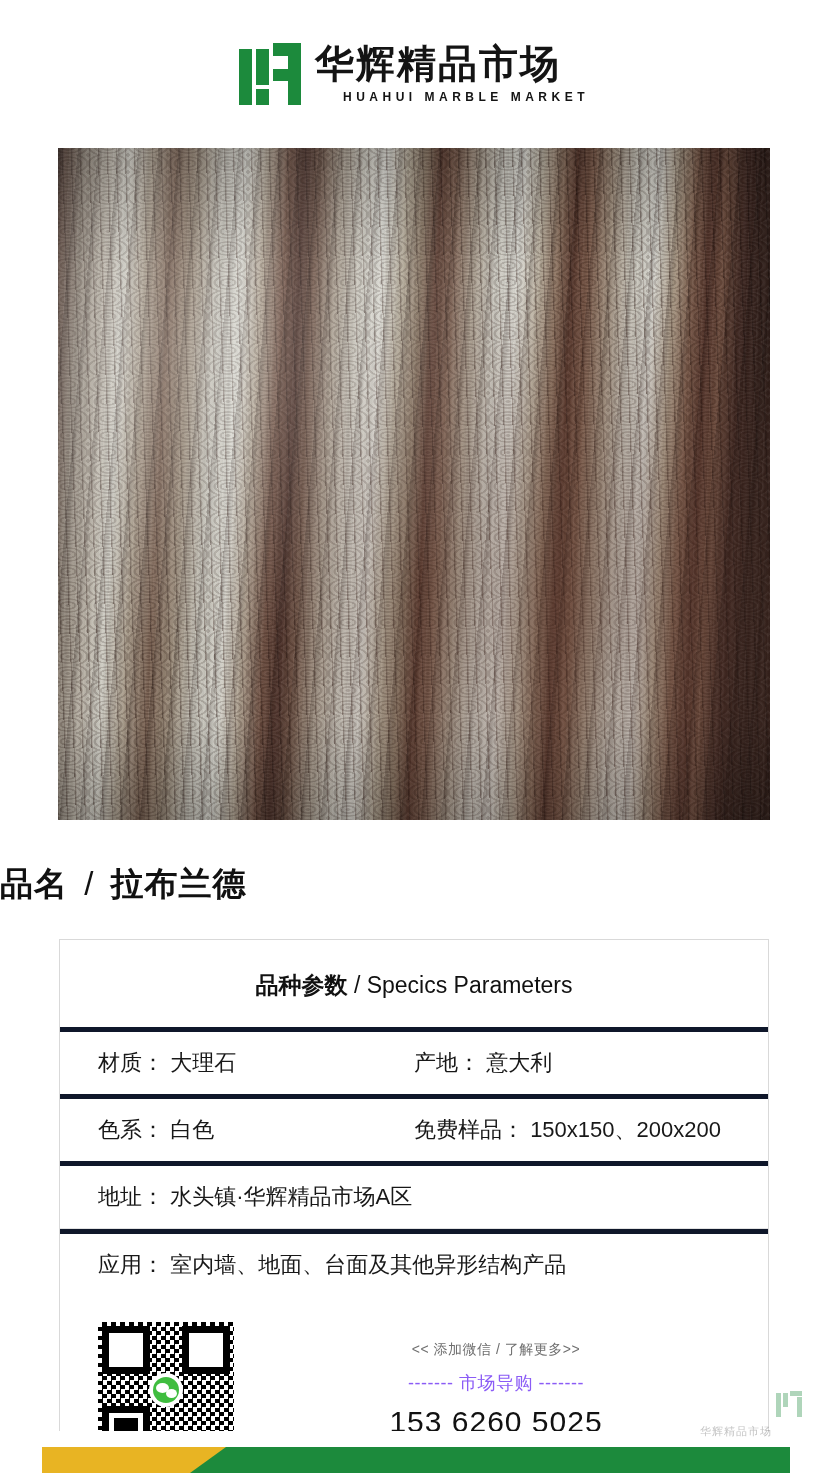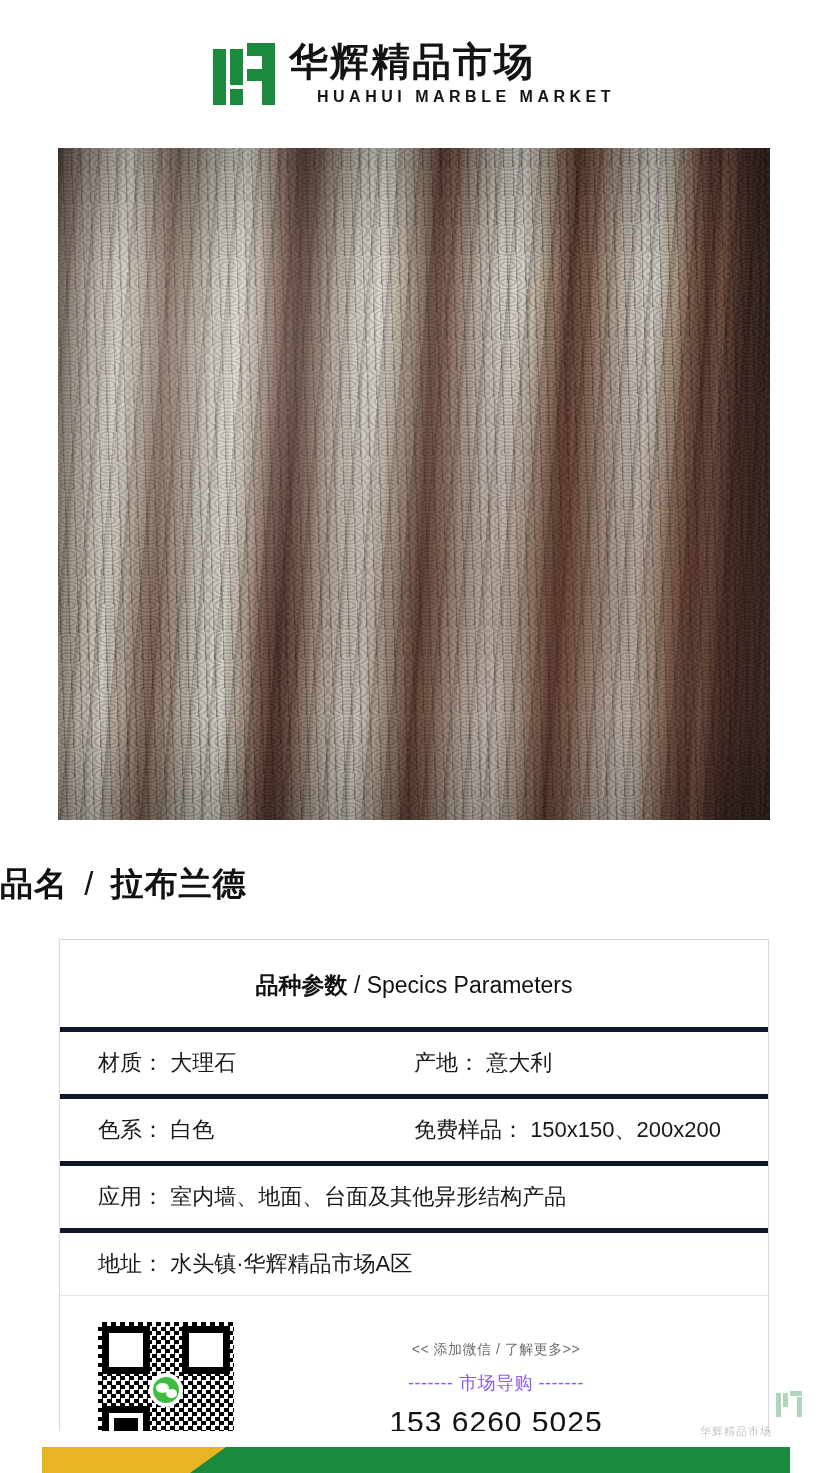--- a/index.html
+++ b/index.html
@@ -48,21 +48,21 @@
     justify-content: center;
   }
   .logo-cn {
     font-size: 39px;
     font-weight: bold;
     letter-spacing: 2px;
     color: #141414;
     line-height: 1.05;
   }
   .logo-en {
-    font-size: 16px;
+    font-size: 12px;
     letter-spacing: 4.5px;
     color: #141414;
     font-weight: bold;
     margin-top: 5px;
     margin-left: 28px;
   }
 
   
   .slab-wrap {
     margin: 0 auto;
@@ -377,31 +377,31 @@
     <div class="cell">
       <span class="k">色系：</span>
       <span class="v">白色</span>
     </div>
     <div class="cell">
       <span class="k">免费样品：</span>
       <span class="v">150x150、200x200</span>
     </div>
   </div>
 
+  <div class="spec-row last">
+    <div class="cell full">
+      <span class="k">地址：</span>
+      <span class="v">水头镇·华辉精品市场A区</span>
+    </div>
+  </div>
+
   <div class="spec-row">
     <div class="cell full">
       <span class="k">应用：</span>
       <span class="v">室内墙、地面、台面及其他异形结构产品</span>
-    </div>
-  </div>
-
-  <div class="spec-row last">
-    <div class="cell full">
-      <span class="k">地址：</span>
-      <span class="v">水头镇·华辉精品市场A区</span>
     </div>
   </div>
 
   <div class="contact">
     <div class="qr">
       <span class="eye3"></span>
       <span class="center-logo">
         <span class="wx"></span>
       </span>
     </div>

